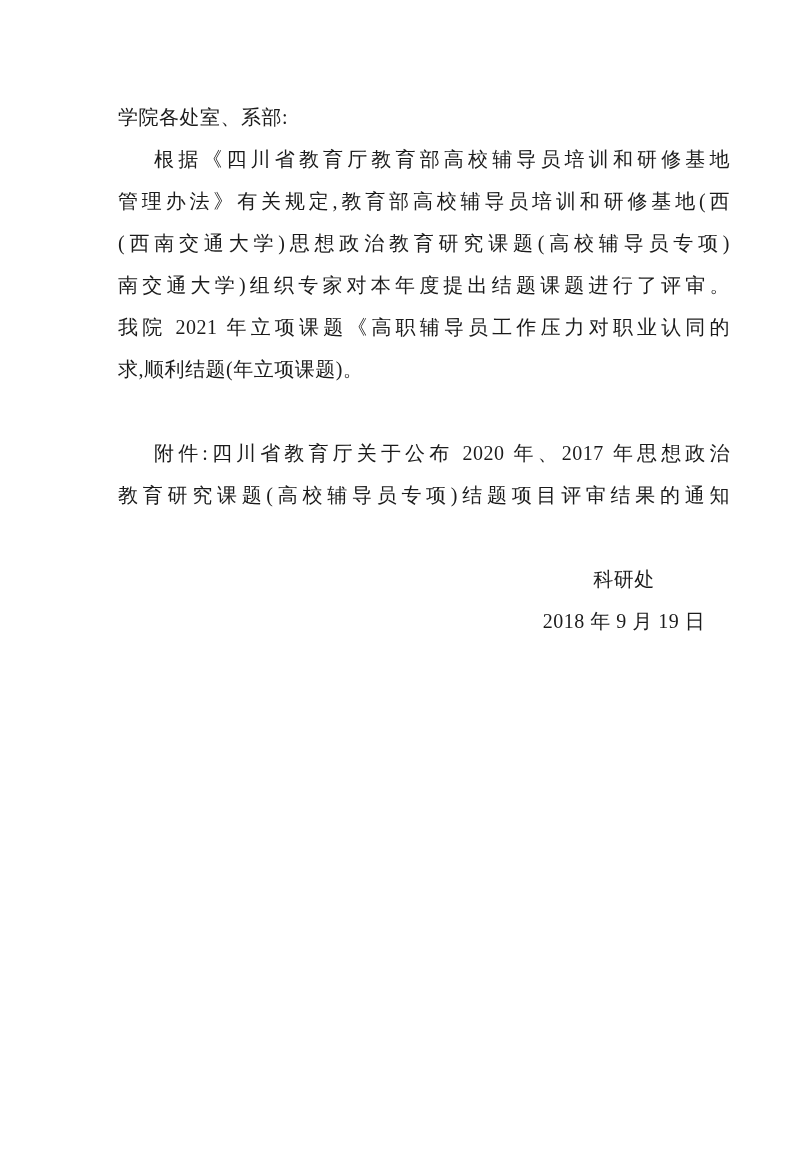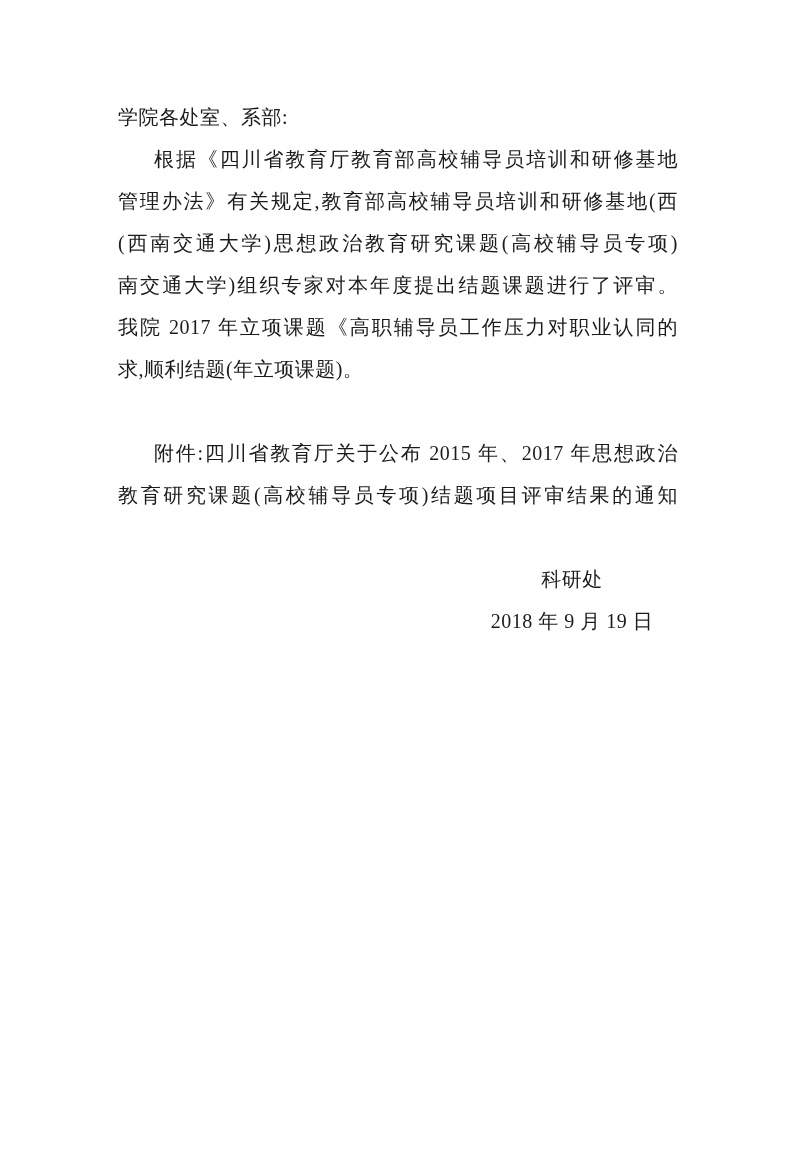--- a/index.html
+++ b/index.html
@@ -8,21 +8,21 @@
   }
   body {
     font-family: "Liberation Serif", "DejaVu Serif", serif;
   }
   .doc-page {
     position: relative;
     width: 793px;
     height: 1155px;
     background: #ffffff;
     color: #1b1b1b;
-    padding: 96px 115px 0 118px;
+    padding: 96px 63px 0 118px;
     overflow: hidden;
   }
   .doc-line {
     height: 42px;
     line-height: 42px;
     font-size: 20px;
     letter-spacing: 0.5px;
     white-space: nowrap;
   }
   .doc-line.justify {
@@ -51,26 +51,26 @@
 <body>
 
 <div class="doc-page">
 
   <div class="doc-line">学院各处室、系部:</div>
 
   <div class="doc-line justify indent">根据《四川省教育厅教育部高校辅导员培训和研修基地</div>
   <div class="doc-line justify">管理办法》有关规定,教育部高校辅导员培训和研修基地(西</div>
   <div class="doc-line justify">(西南交通大学)思想政治教育研究课题(高校辅导员专项)</div>
   <div class="doc-line justify">南交通大学)组织专家对本年度提出结题课题进行了评审。</div>
-  <div class="doc-line justify">我院 2017 年立项课题《高职辅导员工作压力对职业认同的</div>
+  <div class="doc-line justify">我院 2021 年立项课题《高职辅导员工作压力对职业认同的</div>
   <div class="doc-line">求,顺利结题(年立项课题)。</div>
 
   <div class="spacer-line"></div>
 
-  <div class="doc-line justify indent">附件:四川省教育厅关于公布 2015 年、2017 年思想政治</div>
+  <div class="doc-line justify indent">附件:四川省教育厅关于公布 2020 年、2017 年思想政治</div>
   <div class="doc-line justify">教育研究课题(高校辅导员专项)结题项目评审结果的通知</div>
 
   <div class="spacer-line"></div>
 
   <div class="signature-block">
     <div class="doc-line">科研处</div>
     <div class="doc-line">2018 年 9 月 19 日</div>
   </div>
 
 </div>

